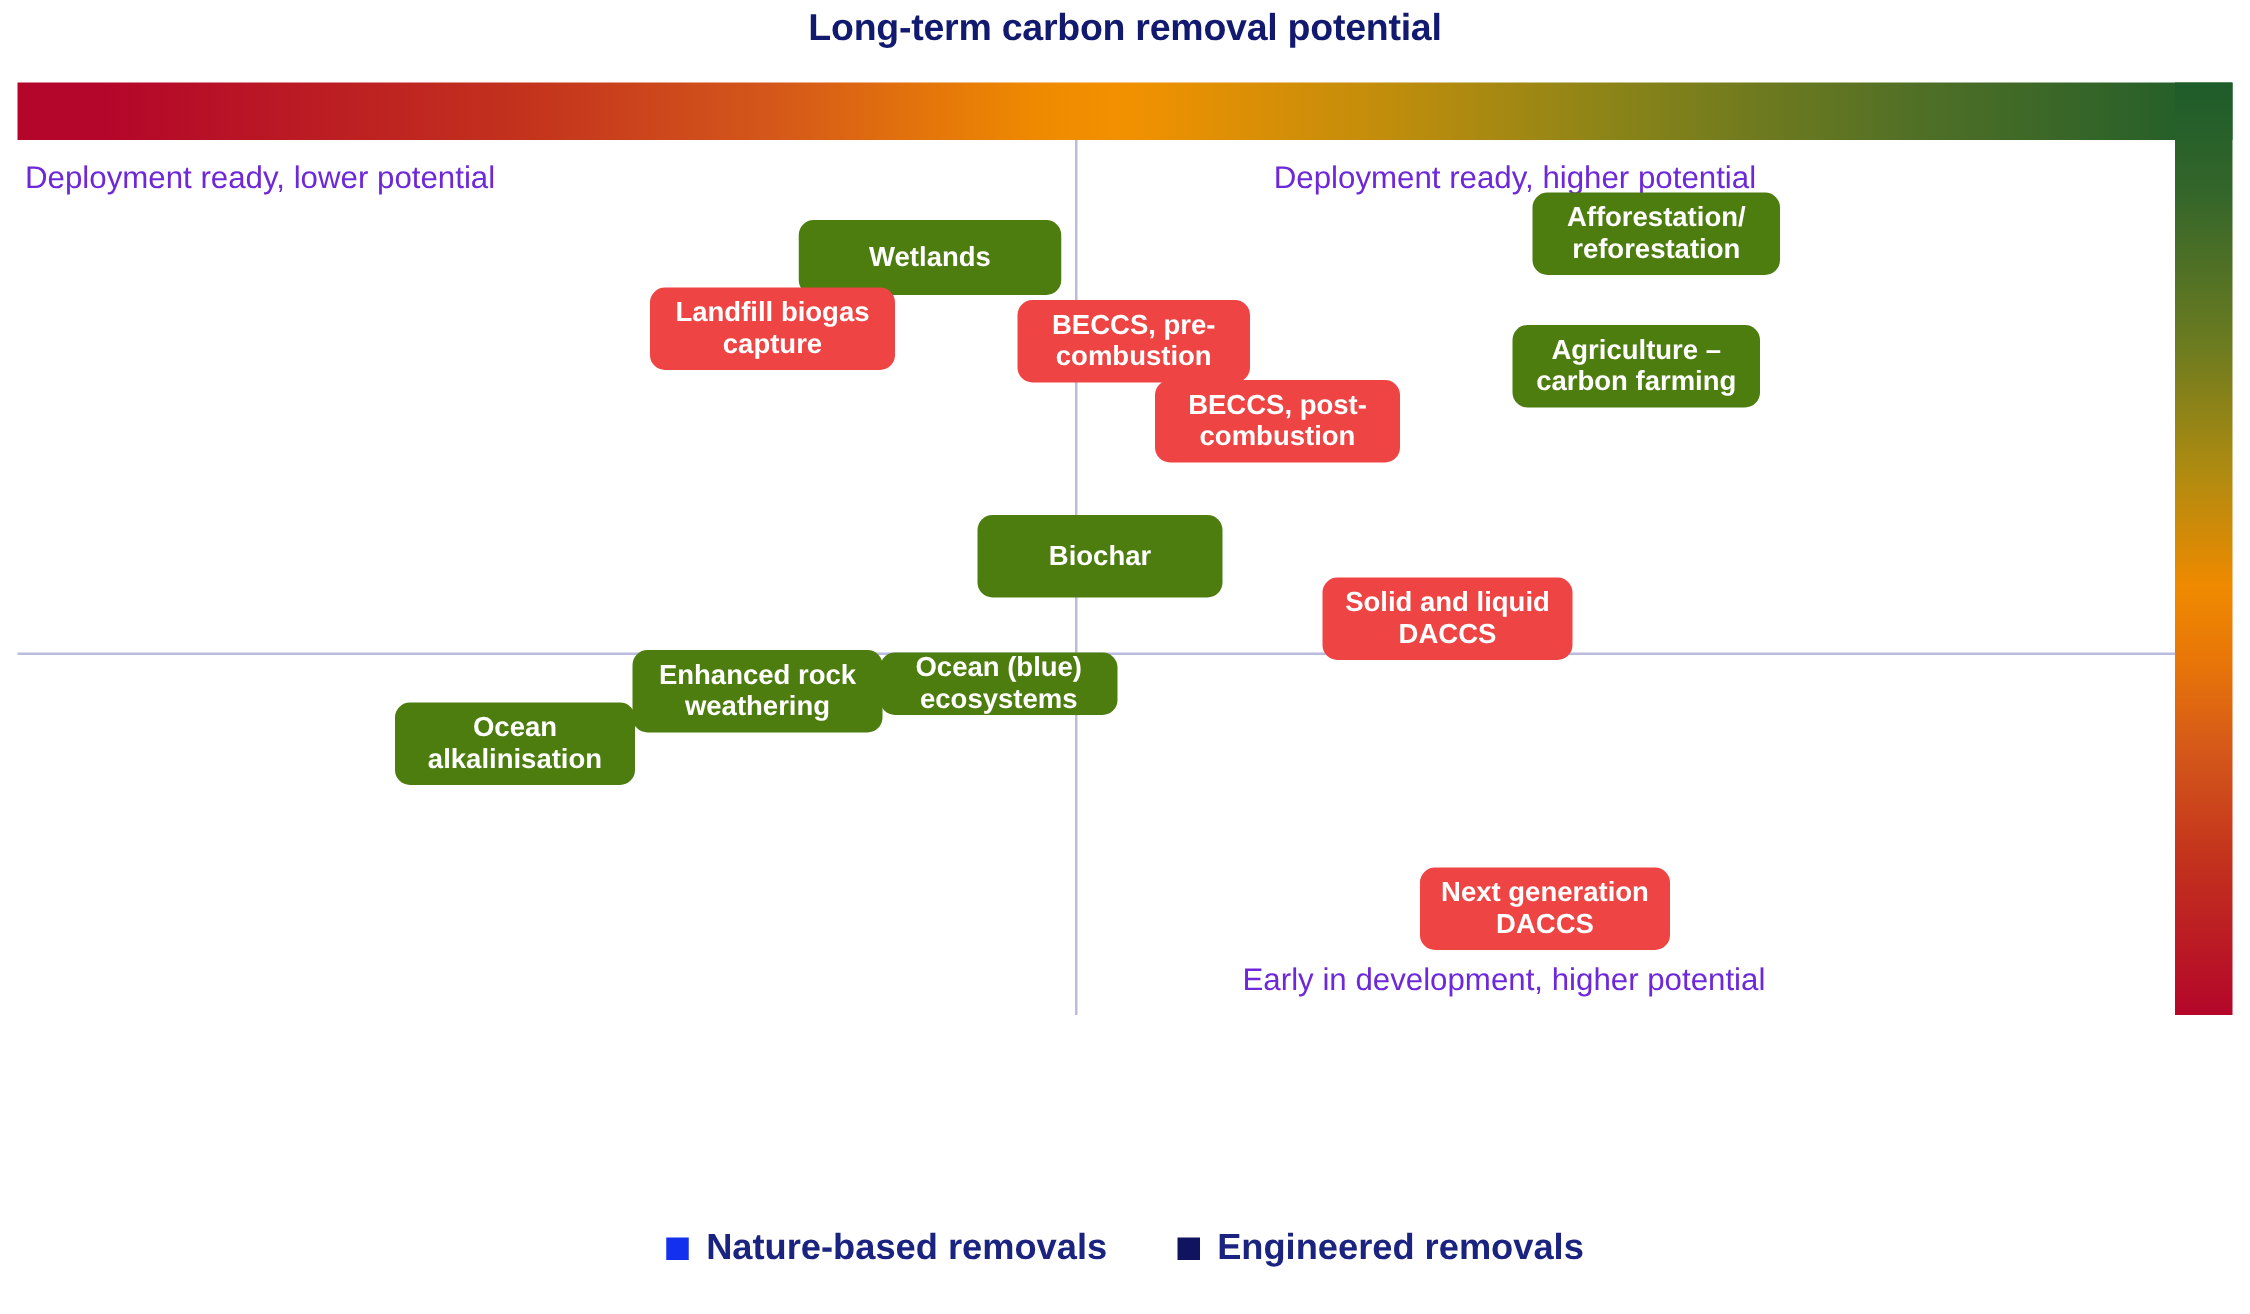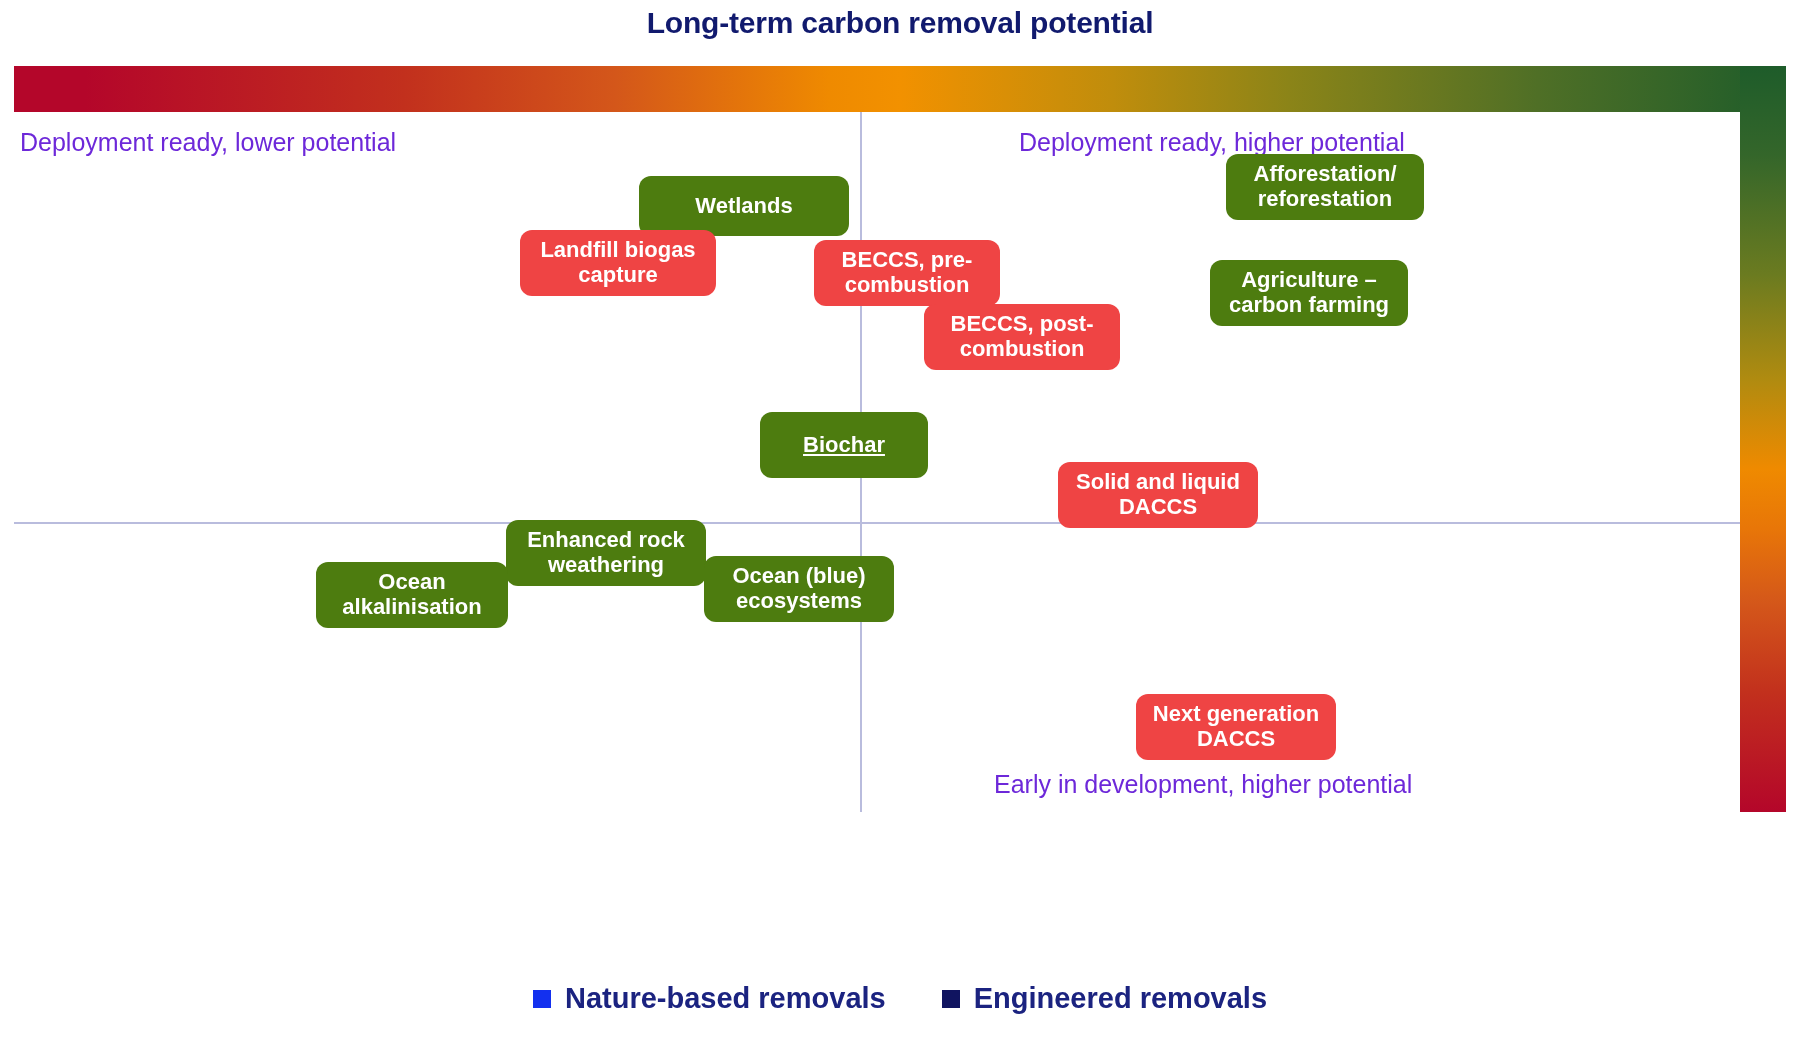--- a/index.html
+++ b/index.html
@@ -167,29 +167,29 @@
 
   <div class="item-box engineered" style="left:506px; top:118px; width:196px; height:66px;">Landfill biogas
 capture</div>
 
   <div class="item-box engineered" style="left:800px; top:128px; width:186px; height:66px;">BECCS, pre-
 combustion</div>
 
   <div class="item-box engineered" style="left:910px; top:192px; width:196px; height:66px;">BECCS, post-
 combustion</div>
 
-  <div class="item-box nature" style="left:746px; top:300px; width:168px; height:66px;text-decoration:underline;">Biochar</div>
+  <div class="item-box nature" style="left:768px; top:300px; width:196px; height:66px;">Biochar</div>
 
   <div class="item-box engineered" style="left:1044px; top:350px; width:200px; height:66px;">Solid and liquid
 DACCS</div>
 
   <div class="item-box nature" style="left:492px; top:408px; width:200px; height:66px;">Enhanced rock
 weathering</div>
 
-  <div class="item-box nature" style="left:690px; top:444px; width:190px; height:66px;">Ocean (blue)
+  <div class="item-box nature" style="left:690px; top:410px; width:190px; height:50px;">Ocean (blue)
 ecosystems</div>
 
   <div class="item-box nature" style="left:302px; top:450px; width:192px; height:66px;">Ocean
 alkalinisation</div>
 
   <div class="item-box engineered" style="left:1122px; top:582px; width:200px; height:66px;">Next generation
 DACCS</div>
 
 </div>
 

